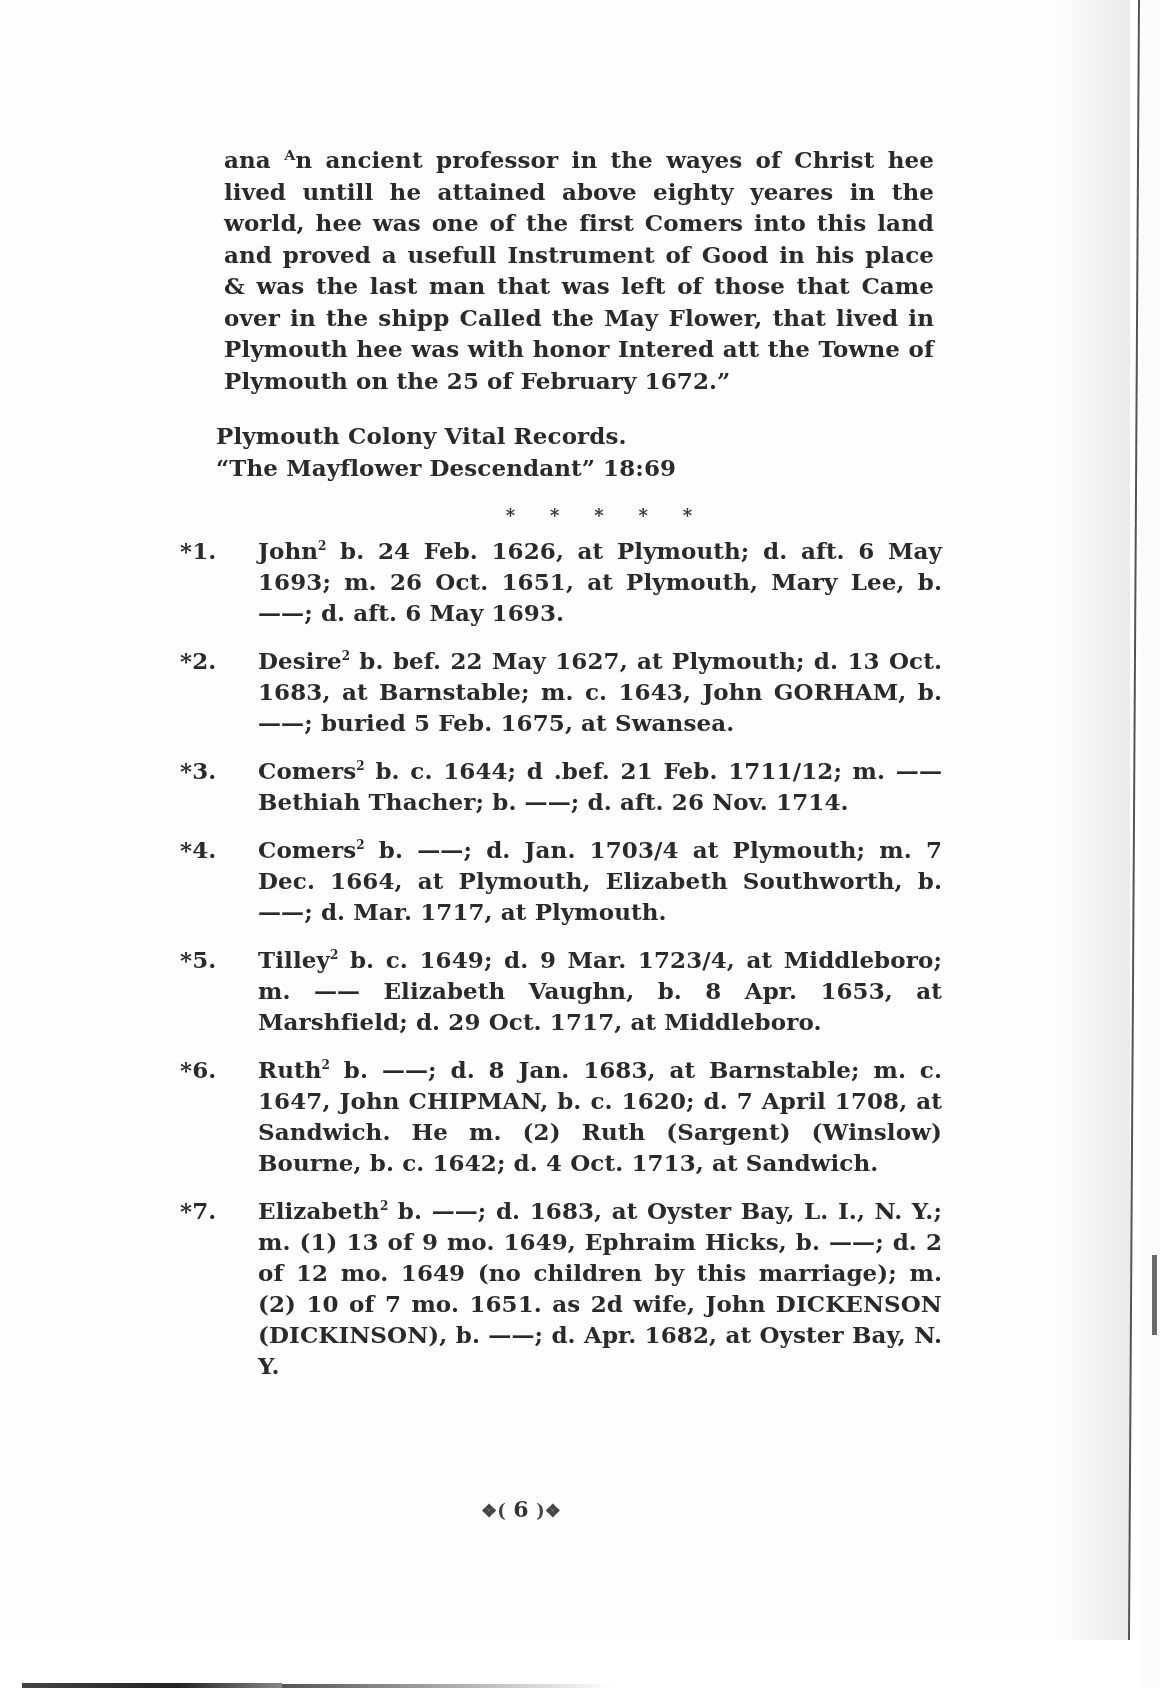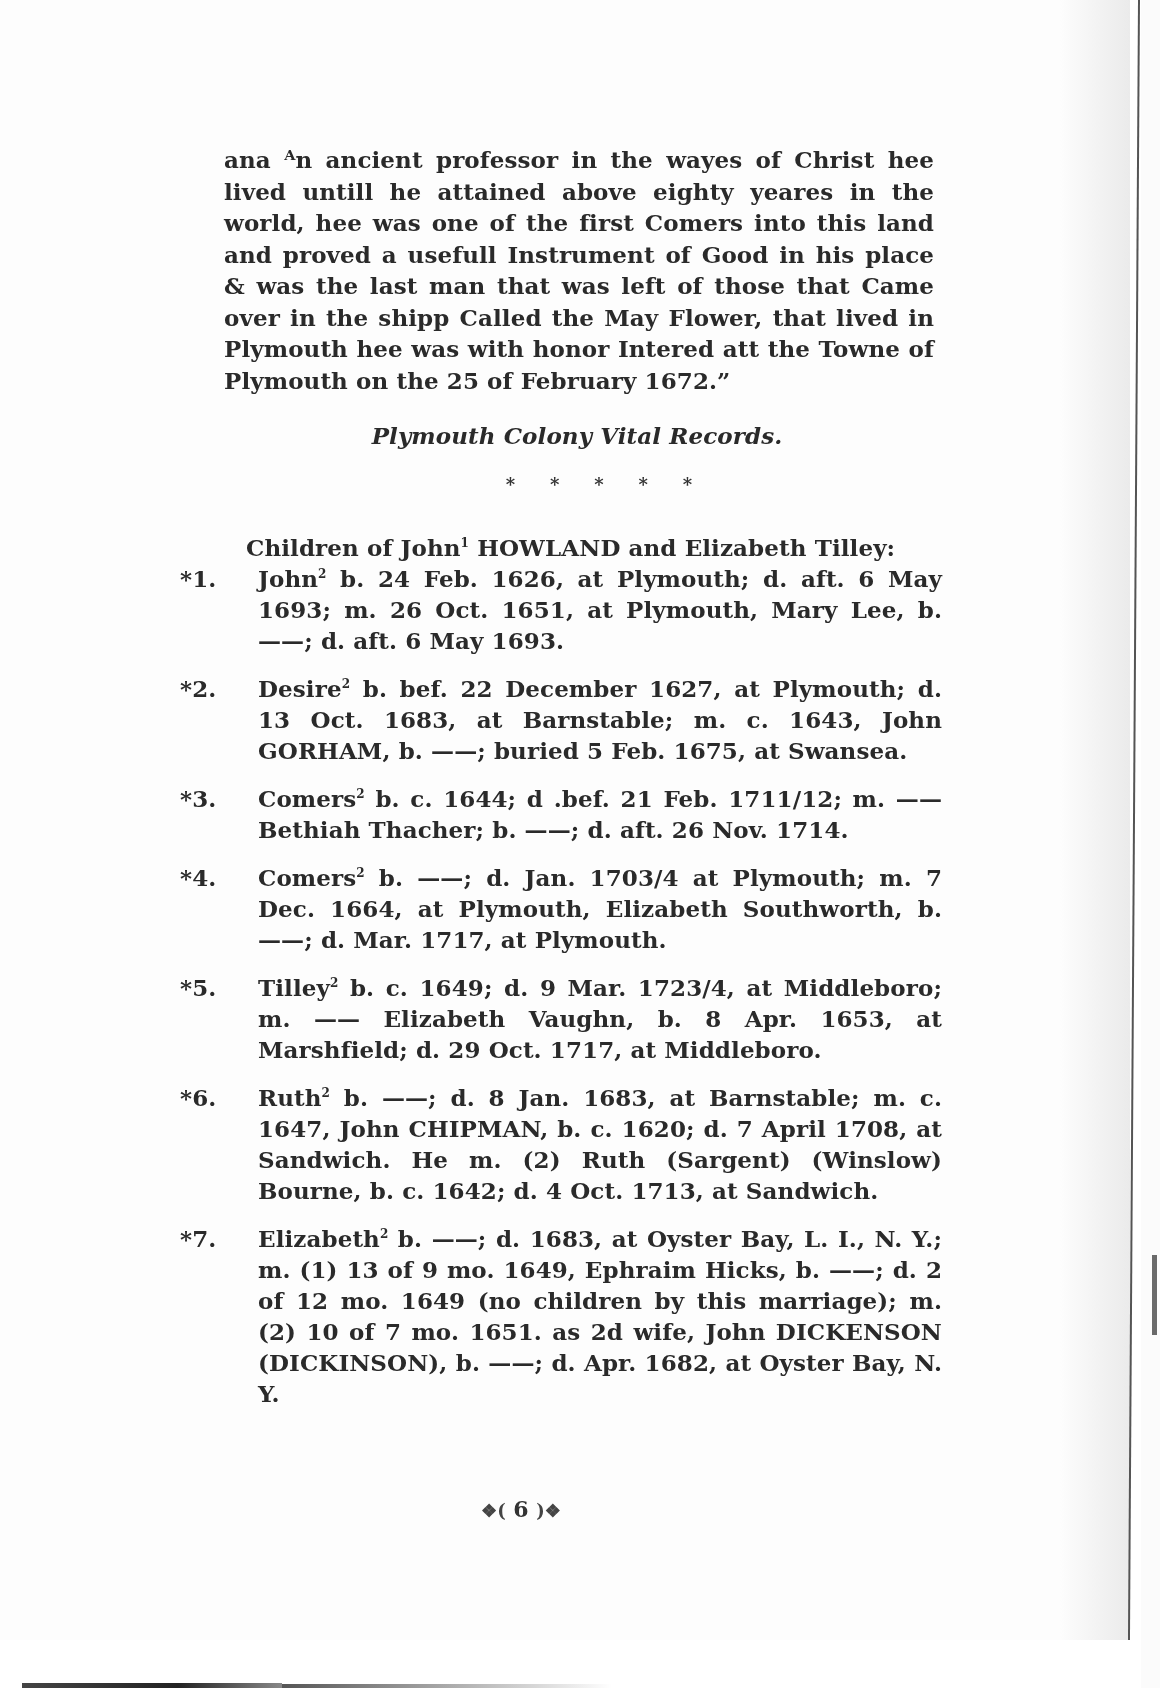--- a/index.html
+++ b/index.html
@@ -88,22 +88,21 @@
       text-align-last: left;
       margin: 8px;
     }
     .citation {
       margin-top: 24px;
       text-align: right;
       line-height: 31.5px;
       padding-right: 4px;
     }
     .citation div {
-      text-align: center;
-      font-style: italic;
+      text-align: left;
     }
     .stars {
       margin-top: 22px;
       text-align: center;
       font-size: 18px;
       letter-spacing: 0;
       padding-left: 40px;
       height: 30px;
     }
     .stars span {
@@ -162,42 +161,40 @@
 <div class="edge-mark"></div>
 <div class="bottom-bar"></div>
 <div class="bottom-bar-fade"></div>
 
 <div class="content">
 
   <p class="para">ana ᴬn ancient professor in the wayes of Christ hee lived untill he attained above eighty yeares in the world, hee was one of the first Comers into this land and proved a usefull Instrument of Good in his place &amp; was the last man that was left of those that Came over in the shipp Called the May Flower, that lived in Plymouth hee was with honor Intered att the Towne of Plymouth on the 25 of February 1672.”</p>
 
   <div class="citation">
     <div>Plymouth  Colony  Vital  Records.</div>
+    <div>“The Mayflower Descendant” 18:69</div>
   </div>
 
   <div class="stars">
     <span>*</span>
     <span>*</span>
     <span>*</span>
     <span>*</span>
     <span>*</span>
   </div>
 
-  <div class="children-heading">
-    <span>Children of John</span><sup>1</sup><span> HOWLAND and Elizabeth Tilley:</span>
-  </div>
 
   <div class="entries" style="margin-left:-36px;">
     <div class="entry">
       <span class="num">*1.</span>
       <span>John</span><sup>2</sup><span> b. 24 Feb. 1626, at Plymouth; d. aft. 6 May 1693; m. 26 Oct. 1651, at Plymouth, Mary Lee, b. ——; d. aft. 6 May 1693.</span>
     </div>
     <div class="entry">
       <span class="num">*2.</span>
-      <span>Desire</span><sup>2</sup><span> b. bef. 22 December 1627, at Plymouth; d. 13 Oct. 1683, at Barnstable; m. c. 1643, John GORHAM, b. ——; buried 5 Feb. 1675, at Swansea.</span>
+      <span>Desire</span><sup>2</sup><span> b. bef. 22 May 1627, at Plymouth; d. 13 Oct. 1683, at Barnstable; m. c. 1643, John GORHAM, b. ——; buried 5 Feb. 1675, at Swansea.</span>
     </div>
     <div class="entry">
       <span class="num">*3.</span>
       <span>Comers</span><sup>2</sup><span> b. c. 1644; d .bef. 21 Feb. 1711/12; m. —— Bethiah Thacher; b. ——; d. aft. 26 Nov. 1714.</span>
     </div>
     <div class="entry">
       <span class="num">*4.</span>
       <span>Comers</span><sup>2</sup><span> b. ——; d. Jan. 1703/4 at Plymouth; m. 7 Dec. 1664, at Plymouth, Elizabeth Southworth, b. ——; d. Mar. 1717, at Plymouth.</span>
     </div>
     <div class="entry">

